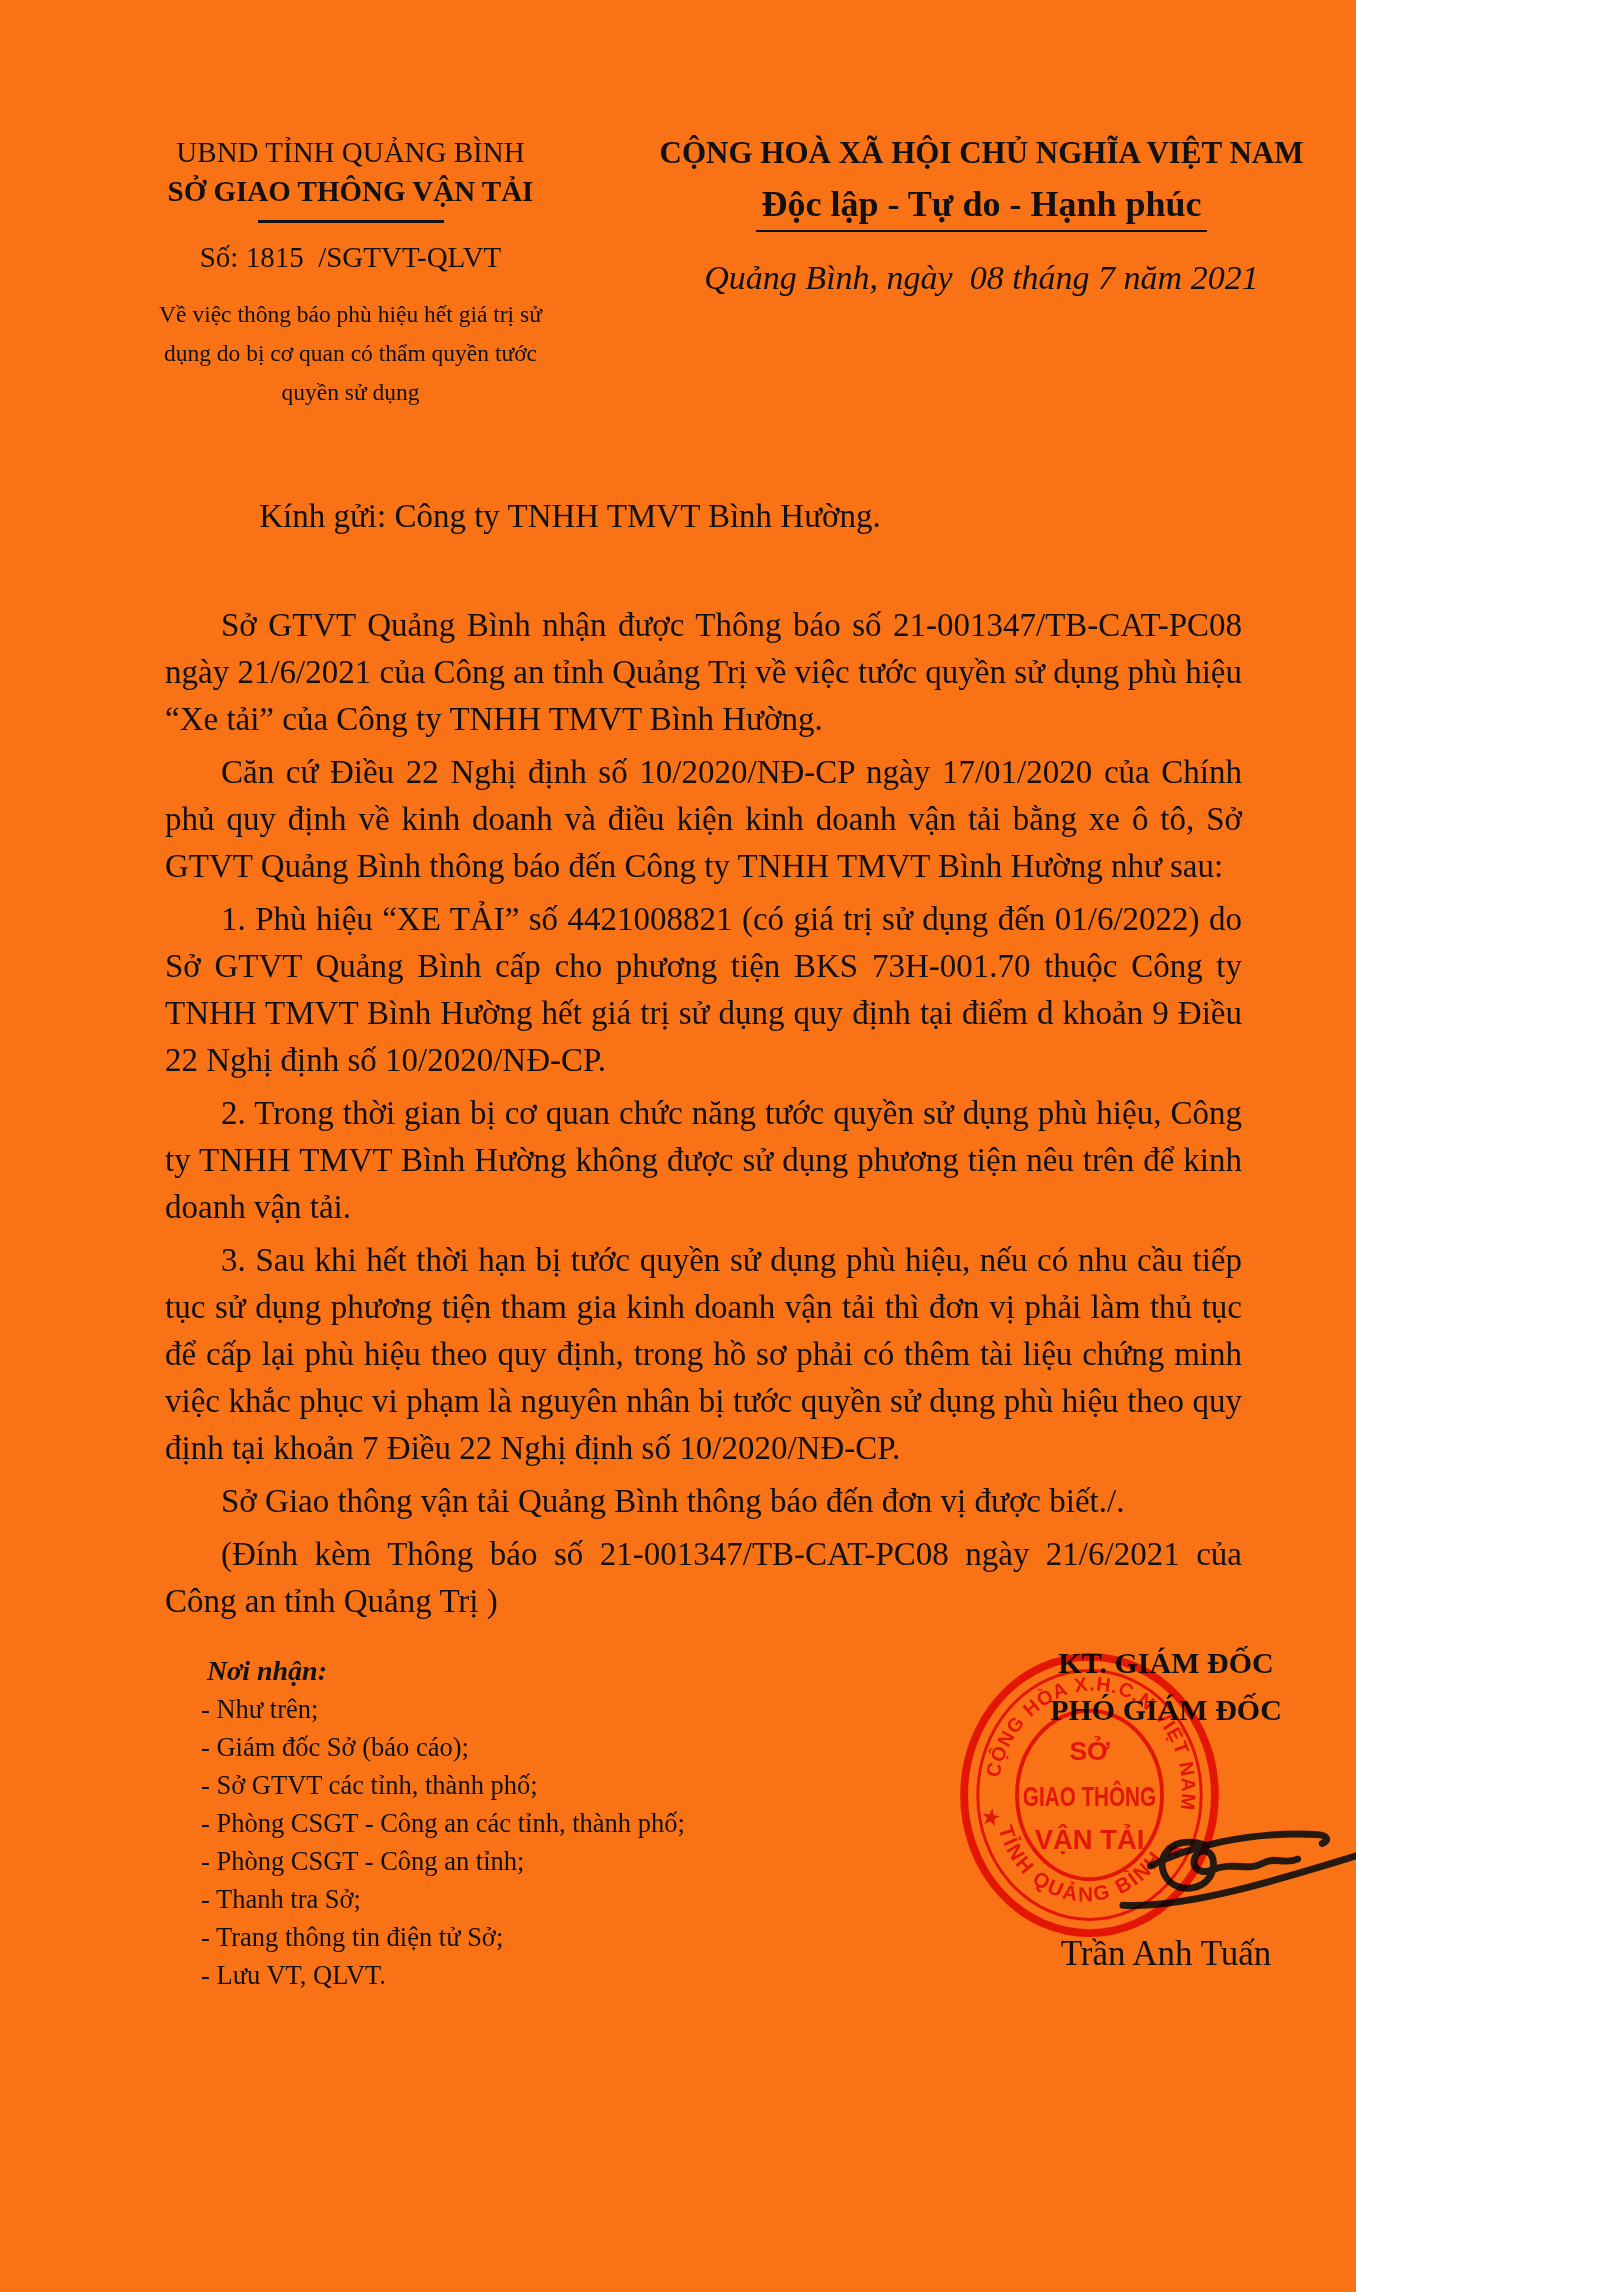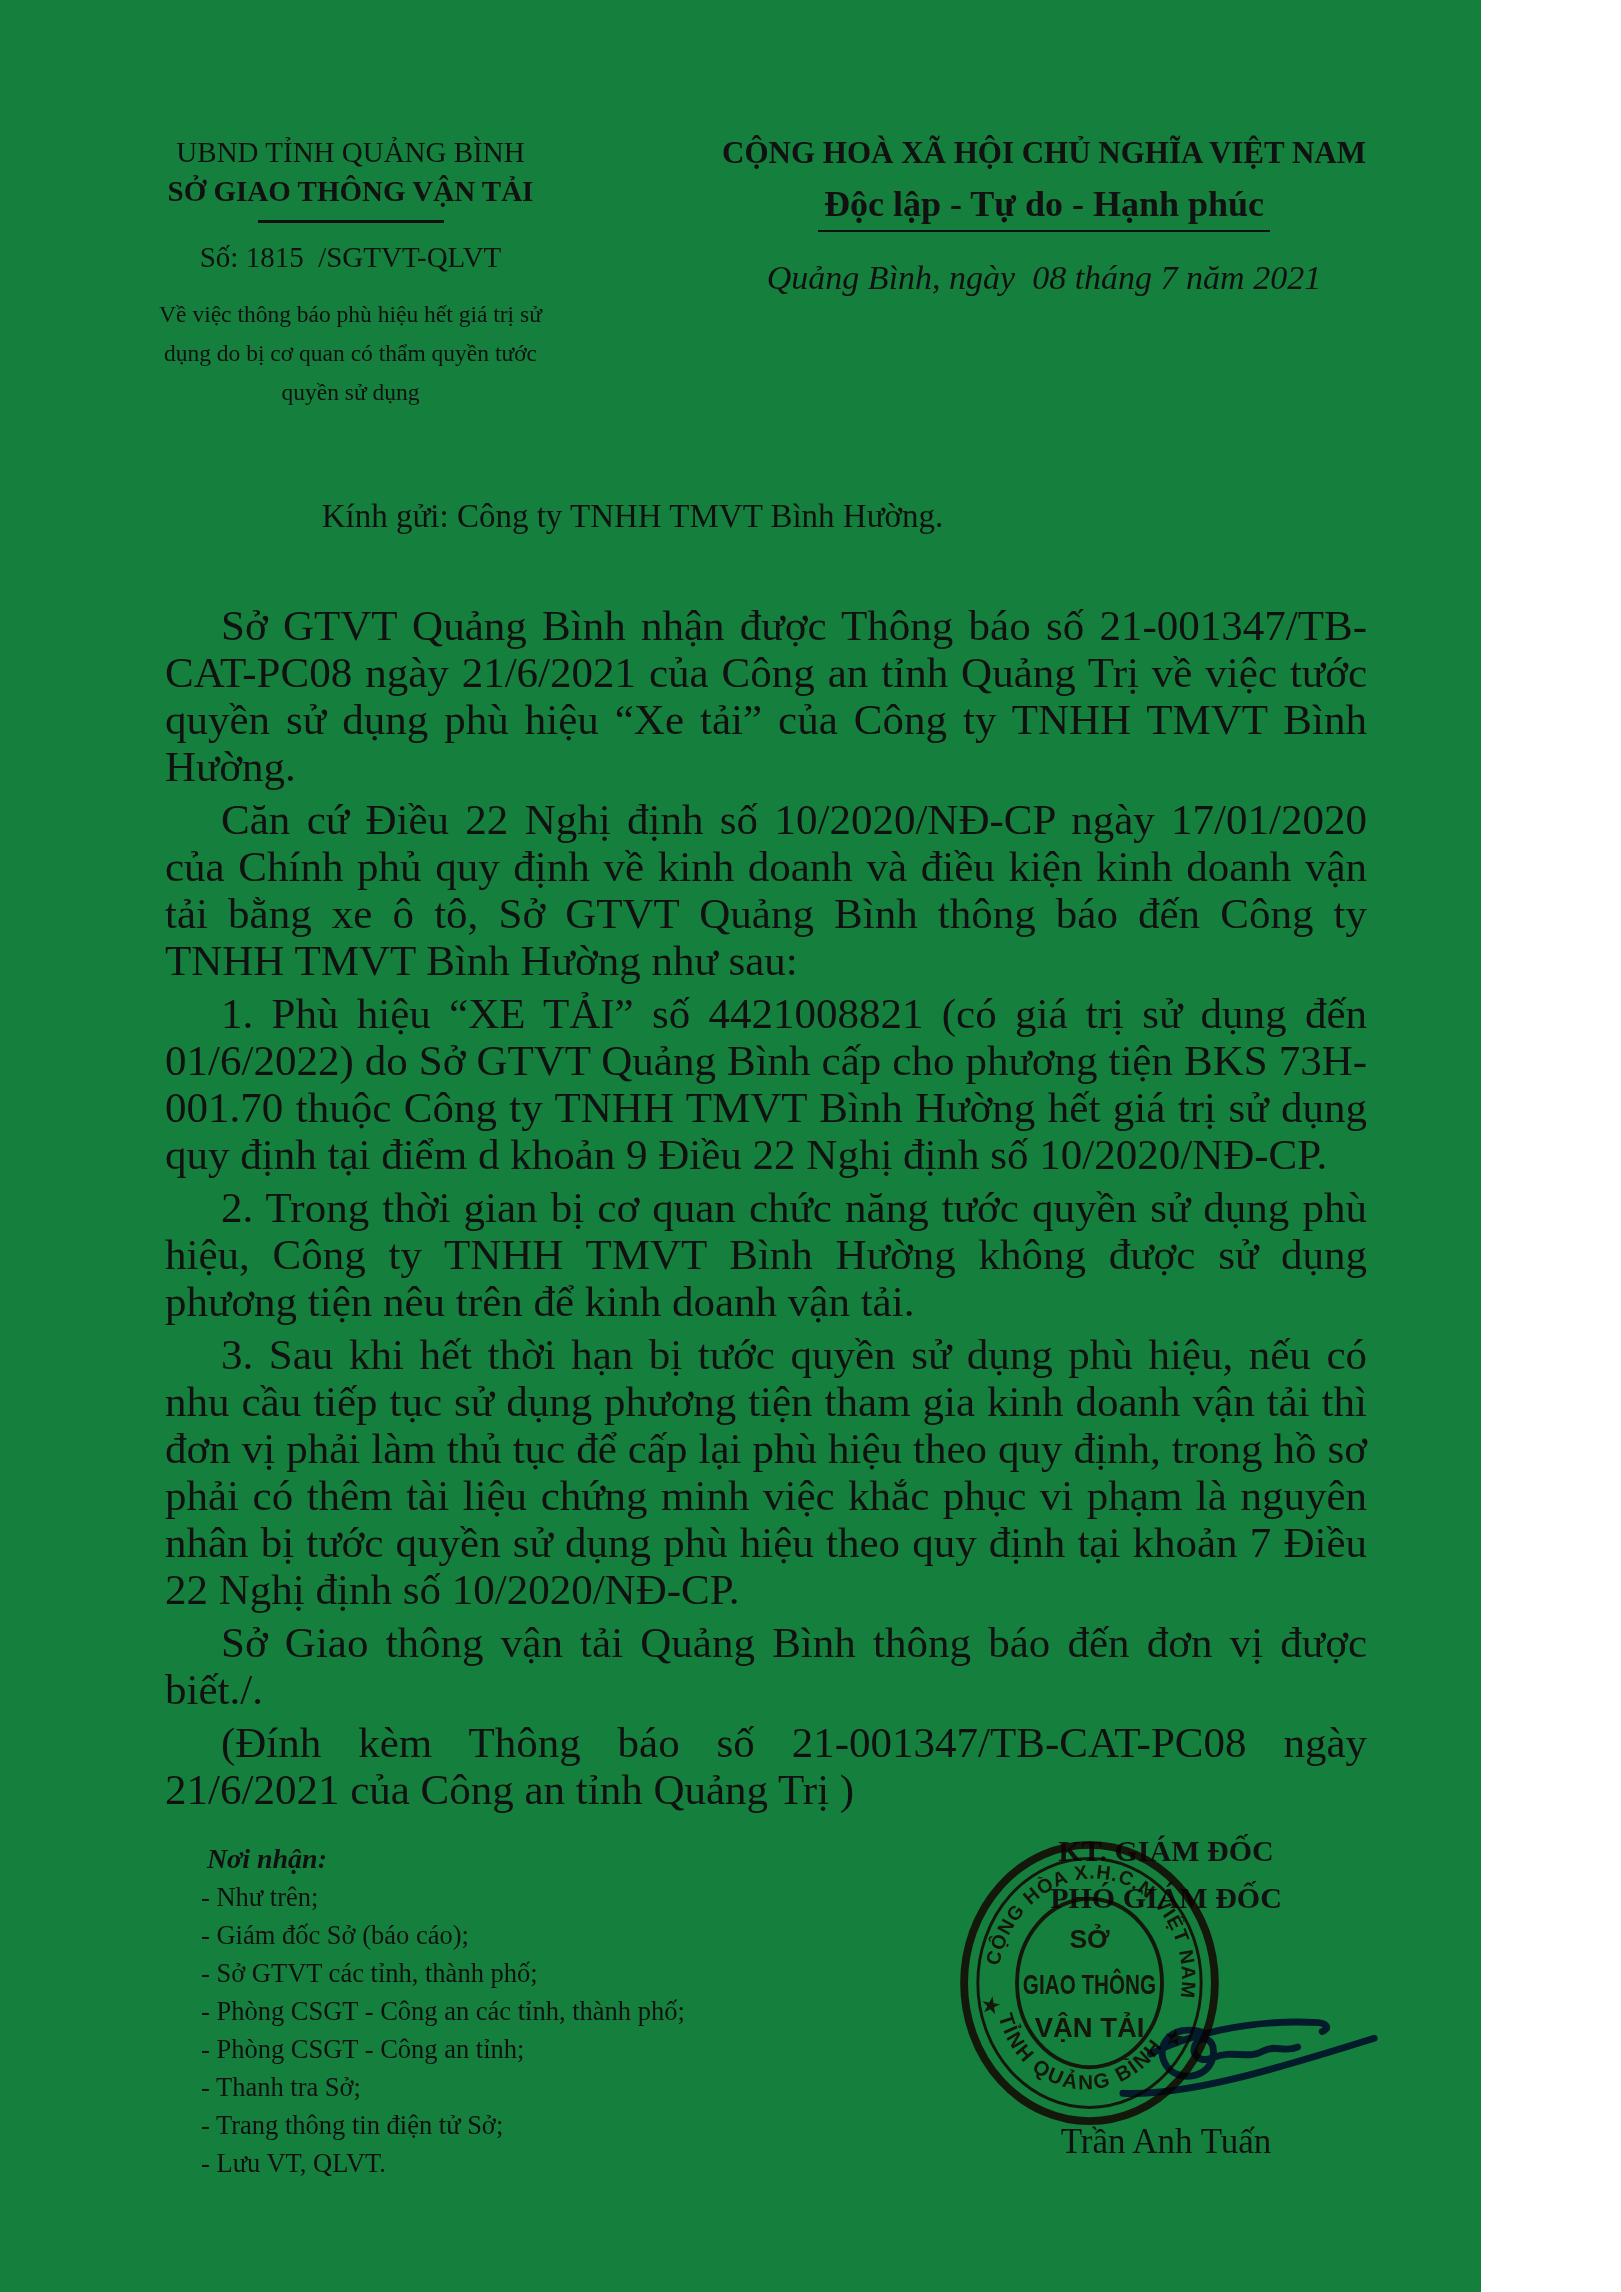--- a/index.html
+++ b/index.html
@@ -5,43 +5,43 @@
 <style>
   :root{
     --stamp-red:#e8231f;
     --sig-blue:#2736b4;
     --ink:#111;
   }
   *{margin:0;padding:0;box-sizing:border-box;}
   body{background:#fff;}
   .page{
     position:relative;
-    width:1481px;height:2293px;
-    background:#15803d;color:var(--ink);
+    width:1356px;height:2293px;
+    background:#f97316;color:var(--ink);
     font-family:"Liberation Serif","DejaVu Serif",serif;
     overflow:hidden;
   }
   
   .doc-header{display:flex;padding-top:133px;}
   .header-left{width:435px;margin-left:133px;text-align:center;flex:none;}
   .header-right{flex:1;text-align:center;padding-left:39px;}
   .org-parent{font-size:29px;line-height:1.35;}
   .org-name{font-size:29px;font-weight:bold;line-height:1.35;}
   .org-rule{width:186px;height:2.9px;background:var(--ink);margin:8.8px auto 17.6px;}
   .doc-number{font-size:29px;margin-bottom:21.6px;white-space:pre;}
   .doc-subject{font-size:23.5px;line-height:39px;width:416px;margin:0 auto;}
   .national-title{font-size:31px;font-weight:bold;line-height:1.3;margin-bottom:9.8px;}
   .national-motto{display:inline-block;font-size:36px;font-weight:bold;
     border-bottom:2.9px solid var(--ink);padding:0 5.9px 4.9px;}
   .place-date{font-size:34px;font-style:italic;margin-top:27.4px;white-space:pre;}
   
   .salutation{margin-top:86px;text-align:center;padding-right:216px;font-size:33px;}
   .doc-body{margin:67px 114px 0 165px;}
   .doc-body p{
-    font-size:43px;line-height:47px;text-align:justify;
+    font-size:33px;line-height:47px;text-align:justify;
     text-indent:56px;margin-bottom:5.9px;
   }
   .doc-body p.attachment{}
   
   .doc-footer{position:relative;margin-top:13.7px;height:588px;}
   .recipients{position:absolute;left:201px;top:13.7px;font-size:26.5px;line-height:38px;}
   .recipients-title{font-size:28px;font-weight:bold;font-style:italic;margin-left:5.9px;}
   .signature-block{position:absolute;left:931px;top:2px;width:470px;text-align:center;}
   .sig-title{font-size:30px;font-weight:bold;line-height:1.55;position:relative;z-index:1;}
   .signer-name{position:absolute;left:0;top:294px;width:100%;

